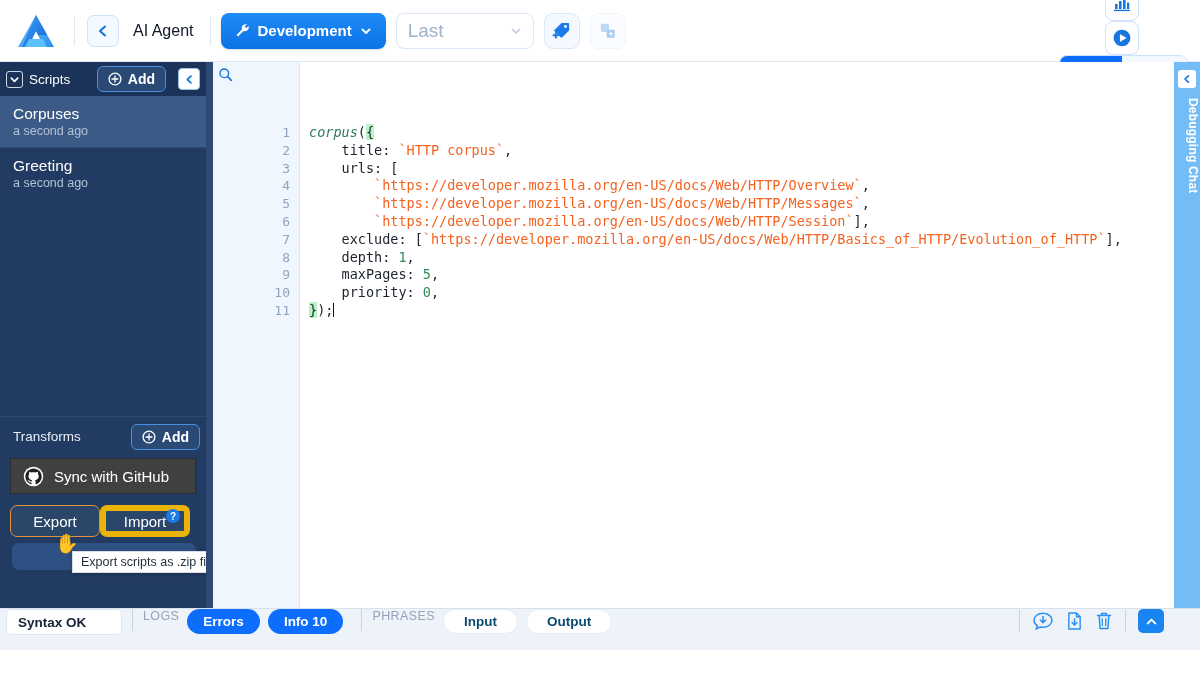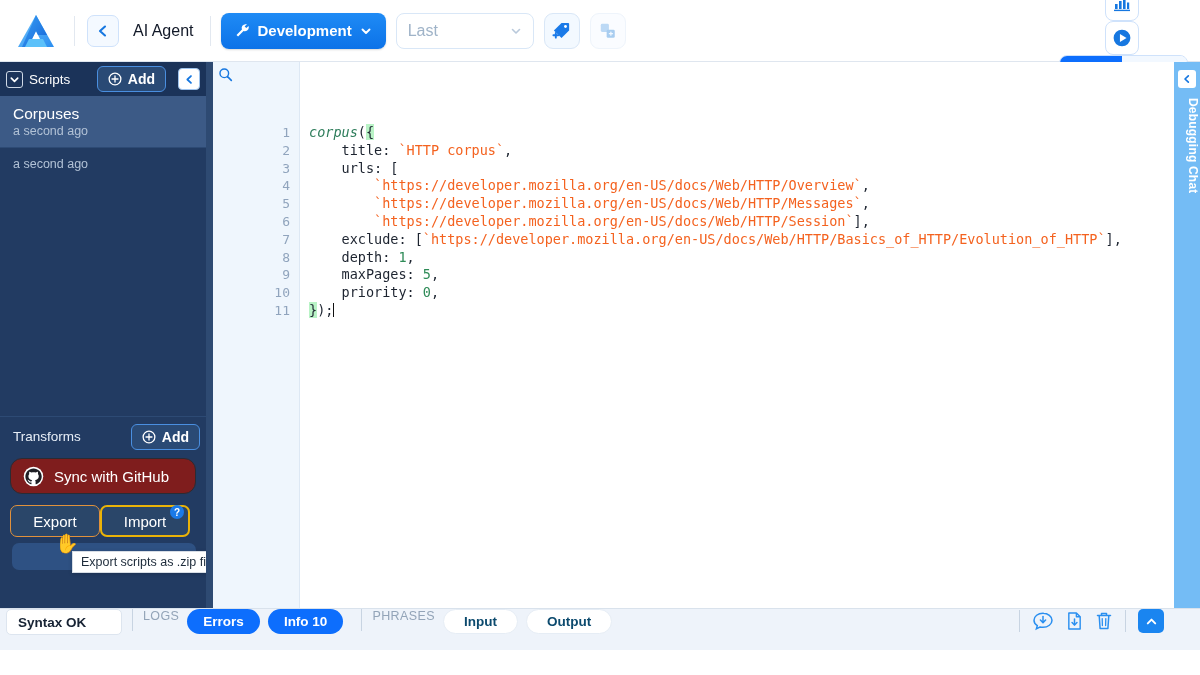--- a/index.html
+++ b/index.html
@@ -36,21 +36,21 @@
     background: linear-gradient(180deg, #1f8bf5 0%, #0c72e8 100%);
     color: #fff; display: flex; align-items: center; gap: 8px;
     padding: 0 14px; font-size: 15px; font-weight: 600; cursor: pointer;
     margin-left: 8px; box-shadow: 0 1px 2px rgba(0,0,0,.15);
   }
   .last-sel {
     height: 36px; width: 138px; border: 1px solid #d9e7f7; border-radius: 8px;
     background: #fff; display: flex; align-items: center; justify-content: space-between;
     padding: 0 11px; margin-left: 10px; cursor: pointer;
   }
-  .last-sel .ph { font-size: 16px; color: #9fb3c8; }
+  .last-sel .ph { font-size: 19px; color: #9fb3c8; }
   .icon-btn {
     width: 36px; height: 36px; border-radius: 9px; border: 1px solid #d9e7f7;
     background: #f3f9ff; display: flex; align-items: center; justify-content: center;
     margin-left: 10px; cursor: pointer;
   }
   .icon-btn.muted { background: #fafcff; border-color: #eef4fb; }
   .header-right { margin-left: auto; display: flex; align-items: center; padding-right: 12px; flex-direction: column; }
   .integr-btn {
     height: 34px; border: 1px solid #cfe2fb; border-radius: 8px; background: #fff;
     display: flex; align-items: center; gap: 8px; padding: 0 13px;
@@ -104,34 +104,34 @@
   .script-sep { height: 1px; background: #2d4a74; }
 
   .transforms-bar {
     position: absolute; left: 0; top: 354px; width: 206px; height: 40px;
     display: flex; align-items: center; padding: 0 6px 0 13px;
     border-top: 1px solid #2d4a74;
   }
   .tf-label { color: #e7eef7; font-size: 13.5px; }
   .gh-btn {
     position: absolute; left: 10px; top: 396px; width: 186px; height: 36px;
-    background: #7f1d1d; border-radius: 12px; display: flex; align-items: center;
+    background: #404040; border-radius: 0; display: flex; align-items: center;
     gap: 10px; padding: 0 12px; cursor: pointer;
     border: 1px solid #2b2b33;
   }
   .gh-btn span { color: #fff; font-size: 15px; }
   .exp-row { position: absolute; left: 10px; top: 443px; display: flex; }
   .exp-btn {
     width: 90px; height: 32px; border-radius: 7px; background: #2a4669;
     border: 1px solid #e0913c; color: #fff; font-size: 15px;
     display: flex; align-items: center; justify-content: center; cursor: pointer;
   }
   .imp-btn {
     width: 90px; height: 32px; border-radius: 7px; background: #2a4669;
-    border: 2px solid #eab308; color: #fff; font-size: 15px; position: relative;
+    border: 6px solid #eab308; color: #fff; font-size: 15px; position: relative;
     display: flex; align-items: center; justify-content: center; cursor: pointer;
   }
   .help-badge {
     position: absolute; right: 4px; top: -2px; width: 14px; height: 14px;
     border-radius: 50%; background: #1a7ae8; color: #fff; font-size: 10px;
     font-weight: 700; display: flex; align-items: center; justify-content: center;
   }
   .ghost-btn {
     position: absolute; left: 12px; top: 481px; width: 184px; height: 27px;
     background: #2e5183; border-radius: 7px;
@@ -355,20 +355,21 @@
         </svg>
       </div>
     </div>
 
     <div class="script-item active">
       <div class="script-name">Corpuses</div>
       <div class="script-time">a second ago</div>
     </div>
     <div class="script-sep"></div>
     <div class="script-item">
+      <div class="script-name">Greeting</div>
       <div class="script-time">a second ago</div>
     </div>
 
     <div class="transforms-bar">
       <div class="tf-label">Transforms</div>
       <div class="add-btn">
         <svg width="14" height="14" viewBox="0 0 16 16">
           <circle cx="8" cy="8" r="6.7" fill="none" stroke="#ffffff" stroke-width="1.5"></circle>
           <line x1="8" y1="4.6" x2="8" y2="11.4" stroke="#fff" stroke-width="1.5" stroke-linecap="round"></line>
           <line x1="4.6" y1="8" x2="11.4" y2="8" stroke="#fff" stroke-width="1.5" stroke-linecap="round"></line>

